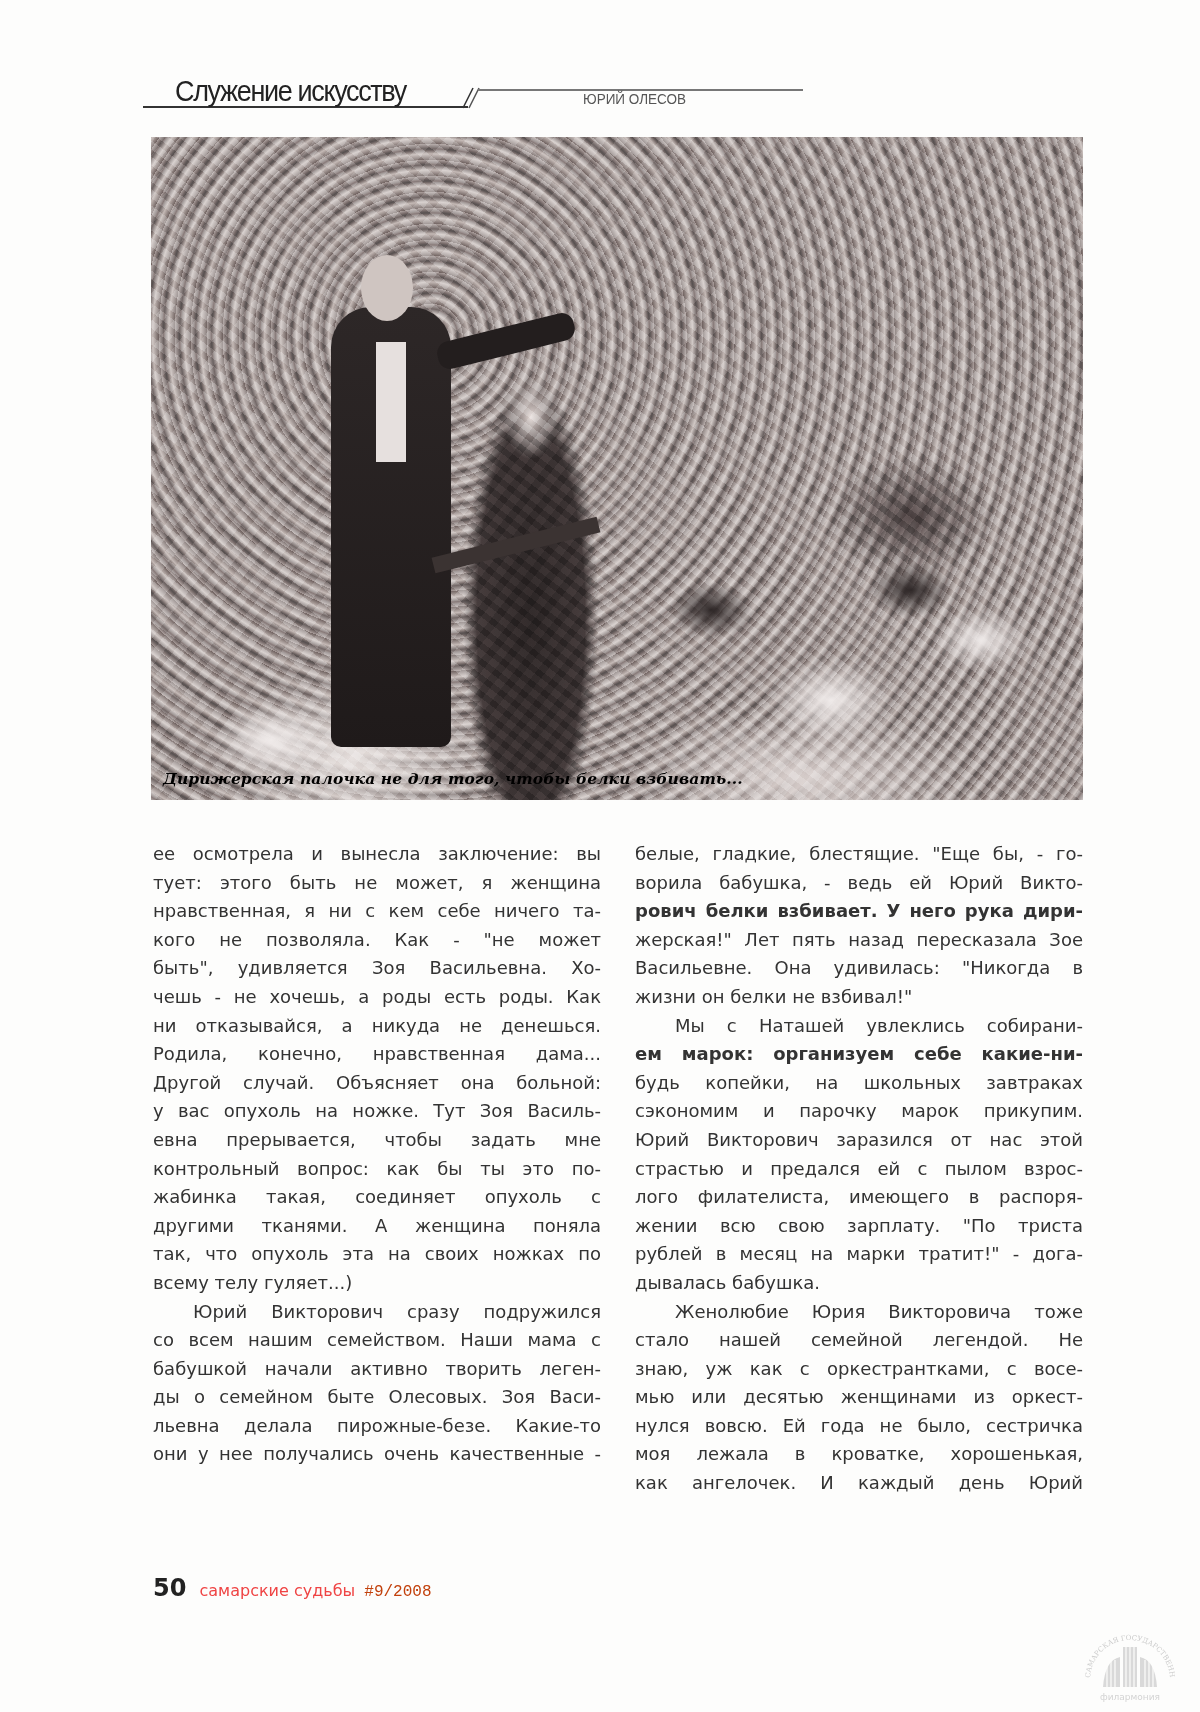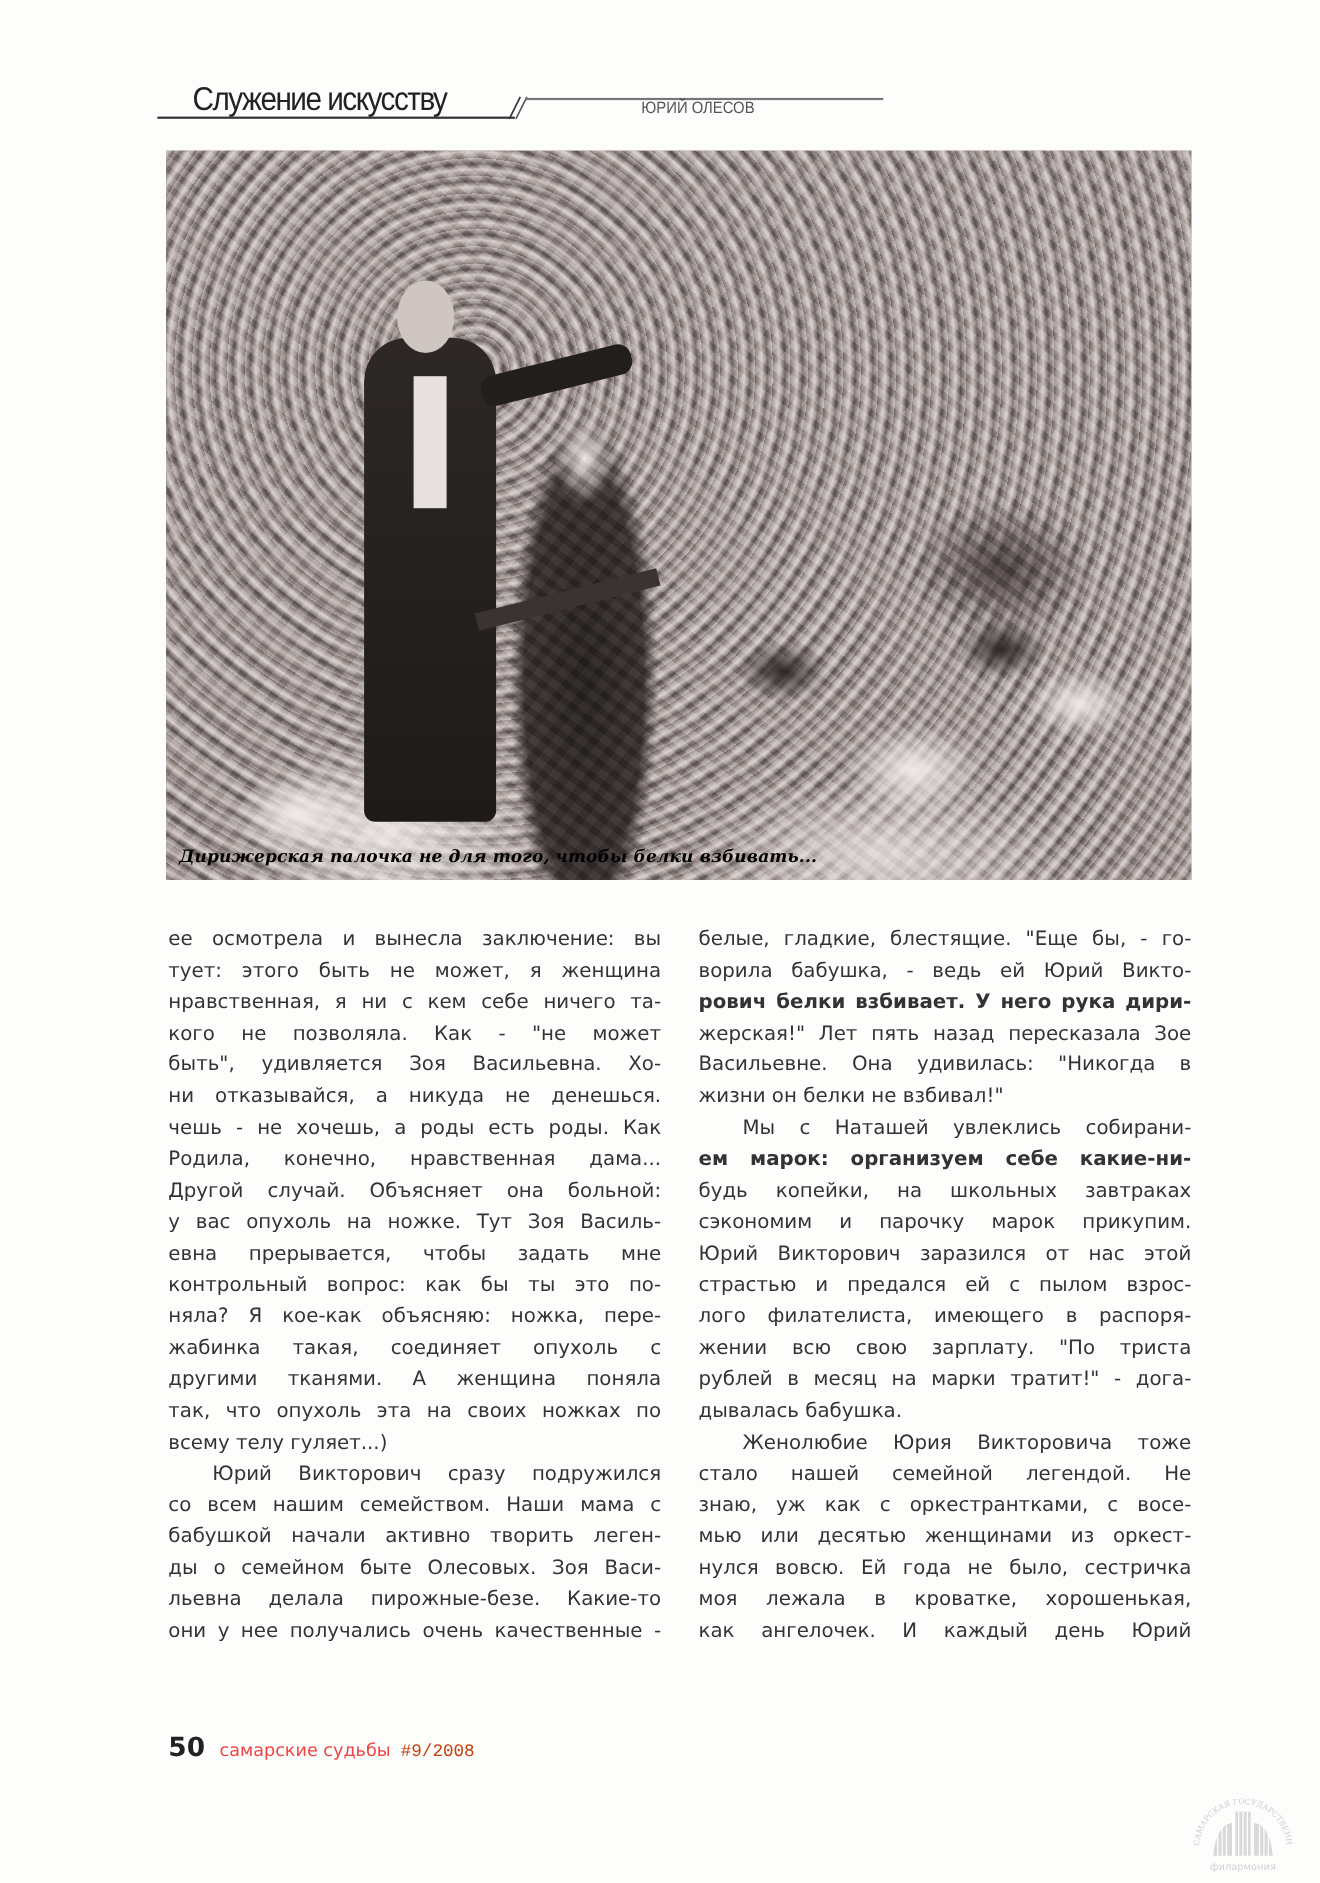--- a/index.html
+++ b/index.html
@@ -100,28 +100,27 @@
 </div>
 
 <div class="caption">Дирижерская палочка не для того, чтобы белки взбивать...</div>
 
 <div class="col left" id="col-left">
     <span class="line" style="white-space: normal;">ее осмотрела и вынесла заключение: вы</span>
     <span class="line" style="white-space: normal;">тует: этого быть не может, я женщина</span>
     <span class="line" style="white-space: normal;">нравственная, я ни с кем себе ничего та-</span>
     <span class="line" style="white-space: normal;">кого не позволяла. Как - "не может</span>
     <span class="line" style="white-space: normal;">быть", удивляется Зоя Васильевна. Хо-</span>
+    <span class="line" style="white-space: normal;">чешь - не хочешь, а роды есть роды. Как</span>
     <span class="line" style="white-space: normal;">ни отказывайся, а никуда не денешься.</span>
-    <span class="line" style="white-space: normal;">чешь - не хочешь, а роды есть роды. Как</span>
     <span class="line" style="white-space: normal;">Родила, конечно, нравственная дама...</span>
     <span class="line" style="white-space: normal;">Другой случай. Объясняет она больной:</span>
     <span class="line" style="white-space: normal;">у вас опухоль на ножке. Тут Зоя Василь-</span>
     <span class="line" style="white-space: normal;">евна прерывается, чтобы задать мне</span>
     <span class="line" style="white-space: normal;">контрольный вопрос: как бы ты это по-</span>
-    <span class="line" style="white-space: normal;">няла? Я кое-как объясняю: ножка, пере-</span>
     <span class="line" style="white-space: normal;">жабинка такая, соединяет опухоль с</span>
     <span class="line" style="white-space: normal;">другими тканями. А женщина поняла</span>
     <span class="line" style="white-space: normal;">так, что опухоль эта на своих ножках по</span>
     <span class="line last" style="white-space: normal;">всему телу гуляет...)</span>
     <span class="line indent" style="white-space: normal;">Юрий Викторович сразу подружился</span>
     <span class="line" style="white-space: normal;">со всем нашим семейством. Наши мама с</span>
     <span class="line" style="white-space: normal;">бабушкой начали активно творить леген-</span>
     <span class="line" style="white-space: normal;">ды о семейном быте Олесовых. Зоя Васи-</span>
     <span class="line" style="white-space: normal;">льевна делала пирожные-безе. Какие-то</span>
     <span class="line" style="white-space: normal;">они у нее получались очень качественные -</span>

